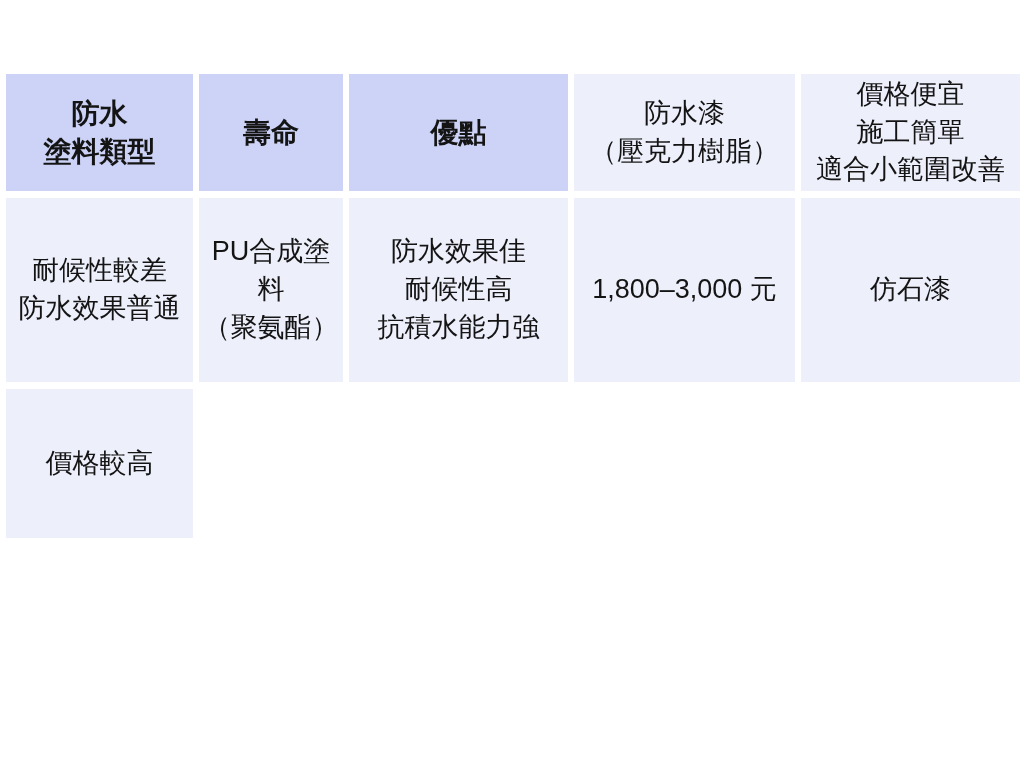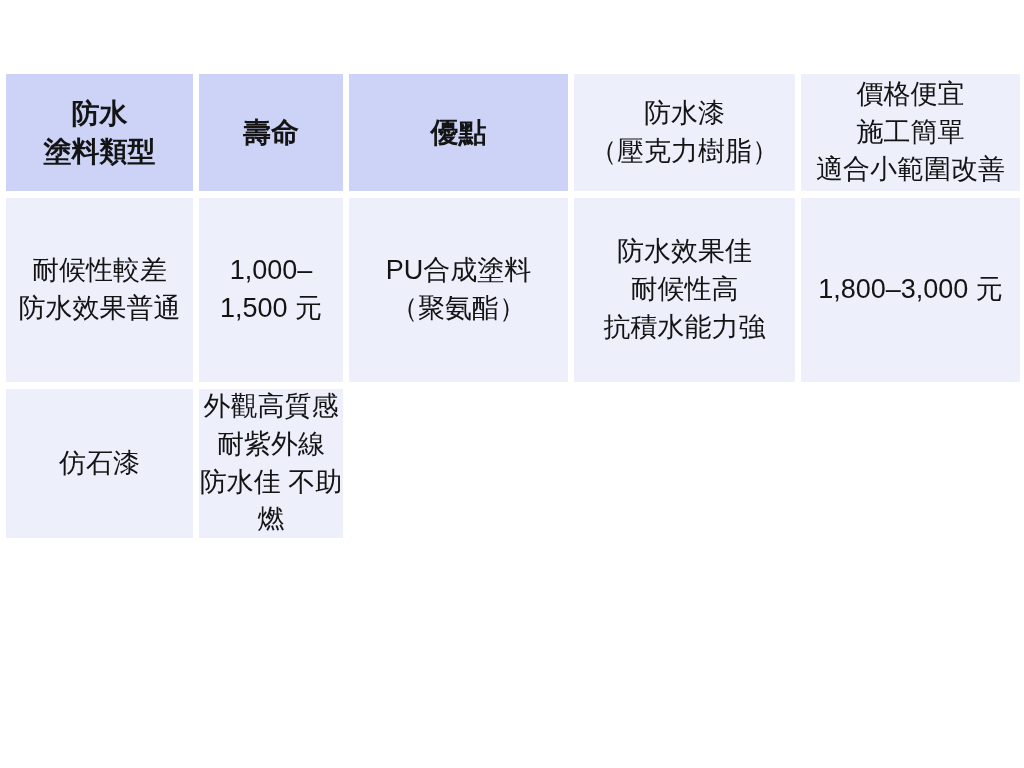--- a/index.html
+++ b/index.html
@@ -52,27 +52,24 @@
   <div class="hcell">壽命</div>
   <div class="hcell">優點</div>
 
   <div class="cell">防水漆
 （壓克力樹脂）</div>
   <div class="cell">價格便宜
 施工簡單
 適合小範圍改善</div>
   <div class="cell">耐候性較差
 防水效果普通</div>
-  <div class="cell">1,000–1,500 元</div>
 
   <div class="cell">PU合成塗料
 （聚氨酯）</div>
   <div class="cell">防水效果佳
 耐候性高
 抗積水能力強</div>
   <div class="cell">1,800–3,000 元</div>
 
   <div class="cell">仿石漆</div>
-  <div class="cell">外觀高質感
-耐紫外線
-防水佳 不助燃</div>
+  <div class="cell">價格較高</div>
 
 </div>
 
 </body></html>

